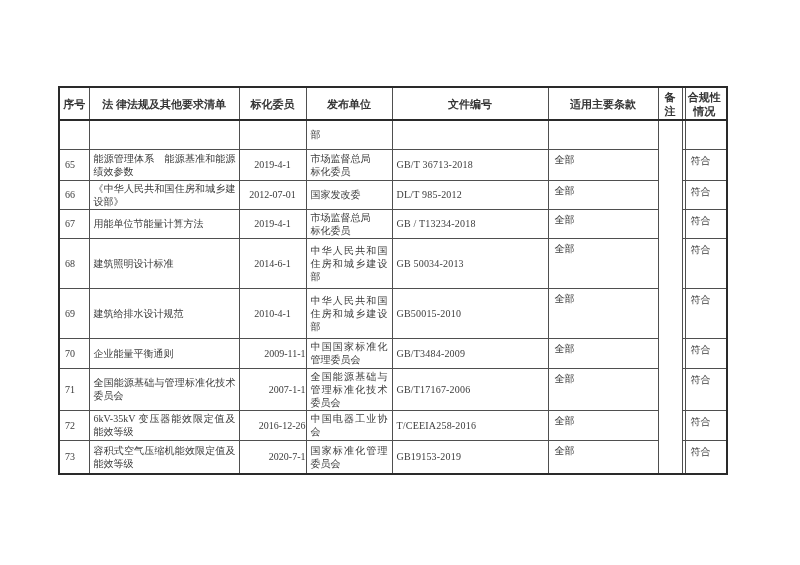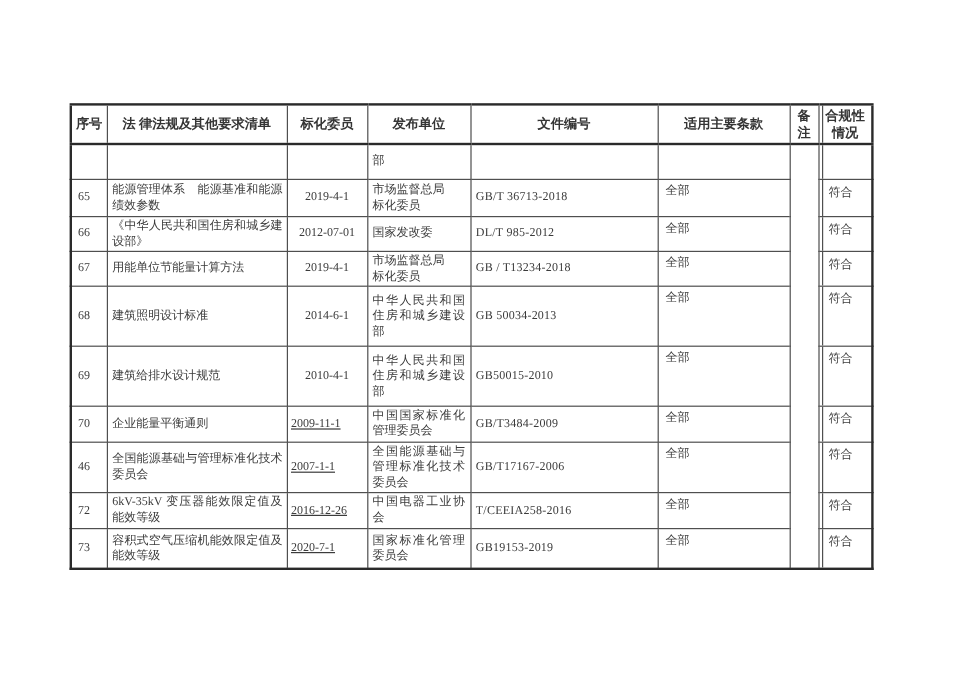--- a/index.html
+++ b/index.html
@@ -20,21 +20,21 @@
     border:1px solid #4f4f4f;border-bottom:2px solid #2a2a2a;border-top:2px solid #2a2a2a;
     text-align:center;vertical-align:middle;padding:1px;overflow:hidden;
   }
   td{
     border:1px solid #4f4f4f;font-size:10px;line-height:13px;color:#3b3b3b;
     vertical-align:middle;overflow:hidden;padding:0;
   }
   td.no{padding-left:5px;}
   td.name{padding:1px 3px 1px 4px;text-align:justify;}
   td.date{text-align:center;}
-  td.date.al-left{text-align:left;padding-left:3px;text-decoration:underline;}
+  td.date.al-left{text-align:right;padding-left:3px;}
   td.pub{padding:1px 4px;white-space:pre-line;text-align:justify;}
   td.doc{padding-left:4px;letter-spacing:0.2px;}
   td.clause{vertical-align:top;padding:3px 2px 0 6px;}
   td.remark{padding:0;}
   th.comp,td.comp{position:relative;}
   td.comp{vertical-align:top;padding:4px 2px 0 8px;}
   th.comp::after,td.comp::after{
     content:"";position:absolute;left:2px;top:-2px;bottom:-2px;width:1px;background:#4f4f4f;
   }
 </style>
@@ -126,21 +126,21 @@
         <tr style="height: 30px; margin-top: 20px;">
           <td class="no">70</td>
           <td class="name">企业能量平衡通则</td>
           <td class="date al-left">2009-11-1</td>
           <td class="pub">中国国家标准化管理委员会</td>
           <td class="doc">GB/T3484-2009</td>
           <td class="clause">全部</td>
           <td class="comp">符合</td>
         </tr>
         <tr style="height: 40px;">
-          <td class="no">46</td>
+          <td class="no">71</td>
           <td class="name">全国能源基础与管理标准化技术委员会</td>
           <td class="date al-left">2007-1-1</td>
           <td class="pub">全国能源基础与管理标准化技术委员会</td>
           <td class="doc">GB/T17167-2006</td>
           <td class="clause">全部</td>
           <td class="comp">符合</td>
         </tr>
         <tr style="height: 30px;">
           <td class="no">72</td>
           <td class="name">6kV-35kV 变压器能效限定值及能效等级</td>

